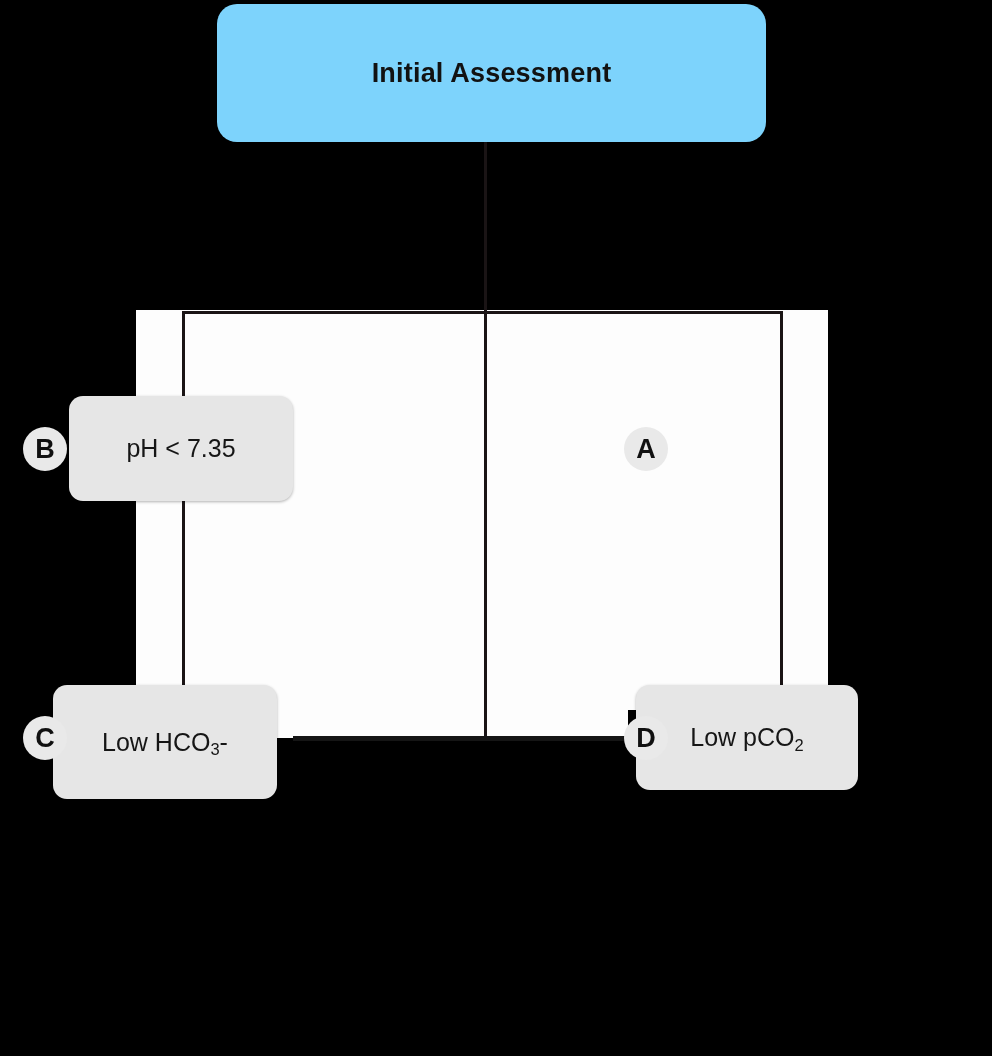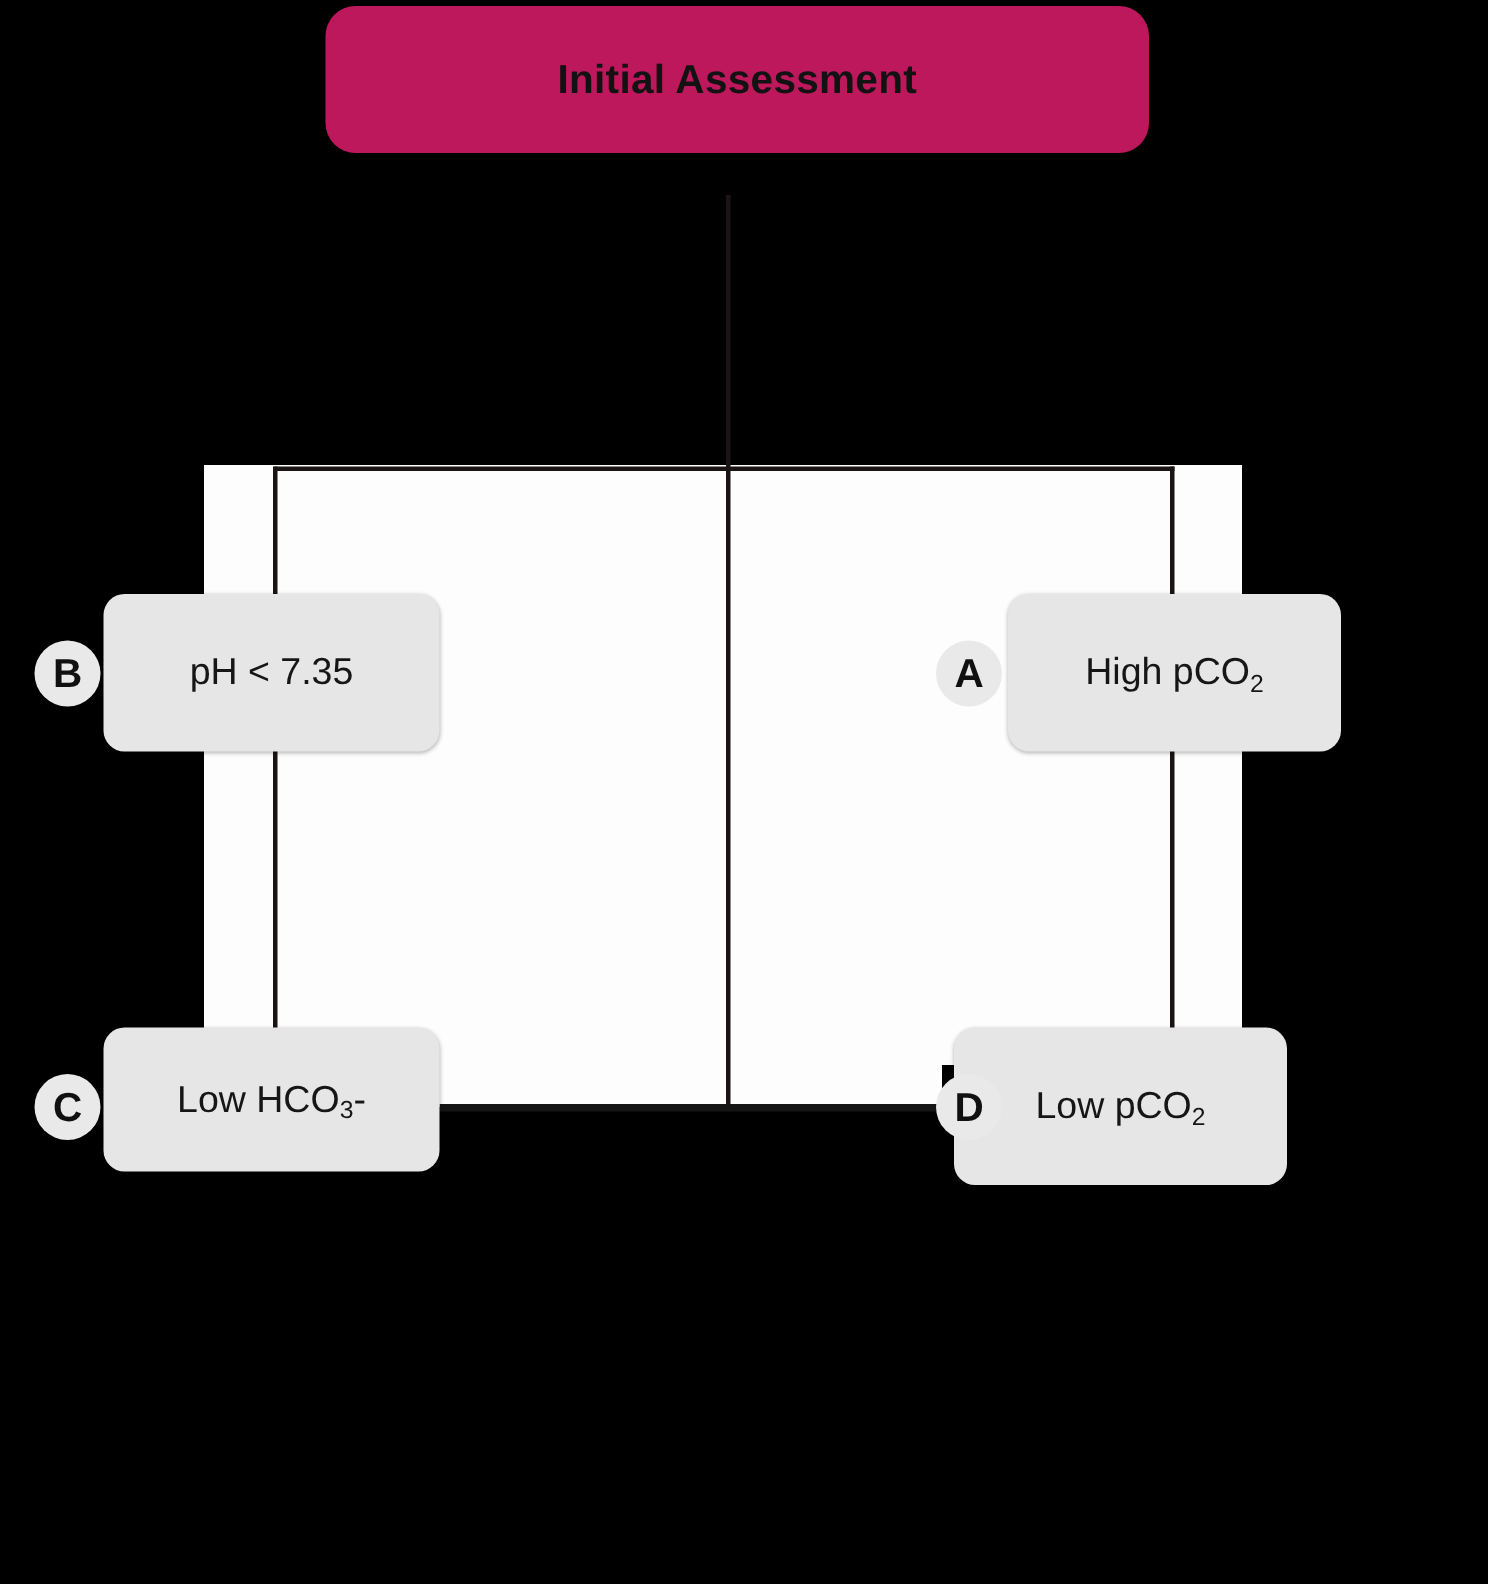--- a/index.html
+++ b/index.html
@@ -49,22 +49,22 @@
     height: 5px;
     background: #151515;
   }
 
   
   .title-box {
     position: absolute;
     left: 217px;
     top: 4px;
     width: 549px;
-    height: 98px;
-    background: #be185d;
+    height: 138px;
+    background: #7dd3fc;
     border-radius: 20px;
     display: flex;
     align-items: center;
     justify-content: center;
     box-shadow: 0 1px 2px rgba(0,0,0,0.25);
   }
   .title-text {
     font-size: 27px;
     font-weight: bold;
     color: #121212;
@@ -105,21 +105,21 @@
     justify-content: center;
     font-size: 27px;
     font-weight: bold;
     color: #101010;
     z-index: 6;
   }
 
   
   #box-b { left: 69px;  top: 396px; width: 224px; height: 105px; }
   #box-a { left: 672px; top: 396px; width: 222px; height: 105px; }
-  #box-c { left: 69px;  top: 685px; width: 224px; height: 96px; }
+  #box-c { left: 53px;  top: 685px; width: 224px; height: 114px; }
   #box-d { left: 636px; top: 685px; width: 222px; height: 105px; }
 
   #badge-b { left: 23px;  top: 427px; }
   #badge-a { left: 624px; top: 427px; }
   #badge-c { left: 23px;  top: 716px; }
   #badge-d { left: 624px; top: 716px; }
 </style>
 </head>
 <body>
 
@@ -146,23 +146,20 @@
   <div class="badge" id="badge-b">
     <span>B</span>
   </div>
   <div class="label-box" id="box-b">
     <span class="label-text"><span>pH &lt; 7.35</span></span>
   </div>
 
   <div class="badge" id="badge-a">
     <span>A</span>
   </div>
-  <div class="label-box" id="box-a">
-    <span class="label-text"><span>High pCO</span><sub>2</sub></span>
-  </div>
 
   <div class="badge" id="badge-c">
     <span>C</span>
   </div>
   <div class="label-box" id="box-c">
     <span class="label-text"><span>Low HCO</span><sub>3</sub><span>-</span></span>
   </div>
 
   <div class="badge" id="badge-d">
     <span>D</span>

